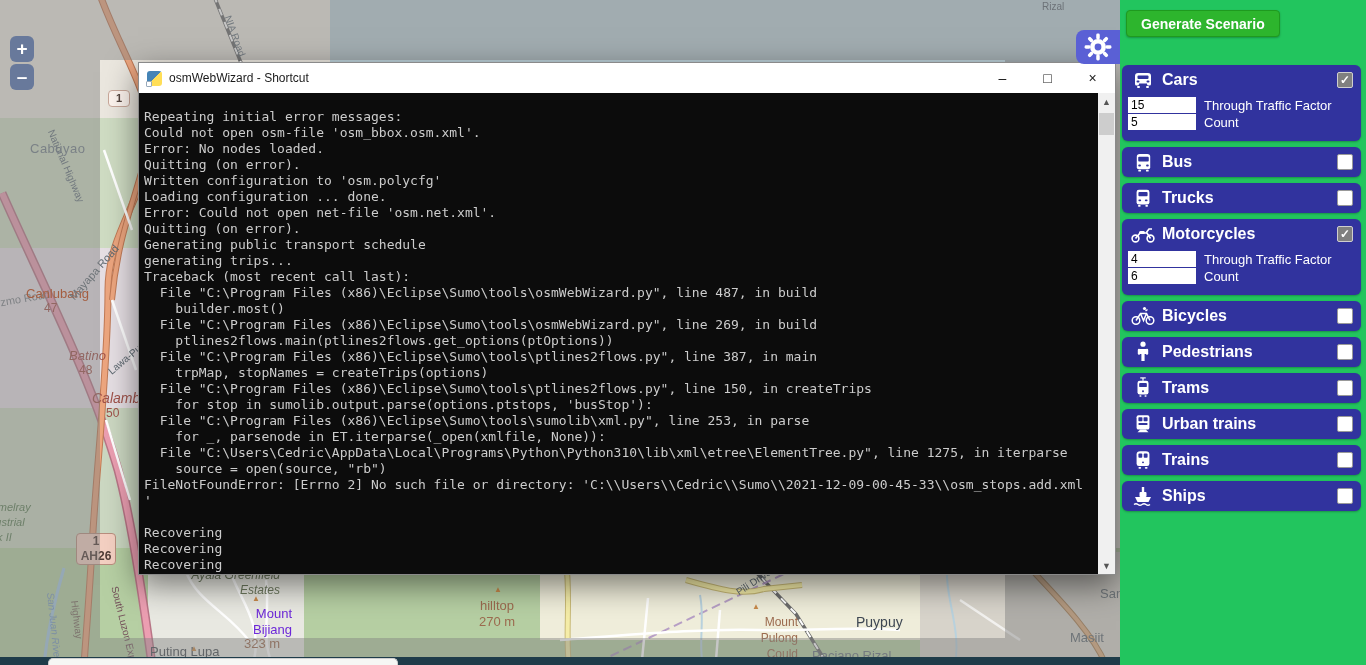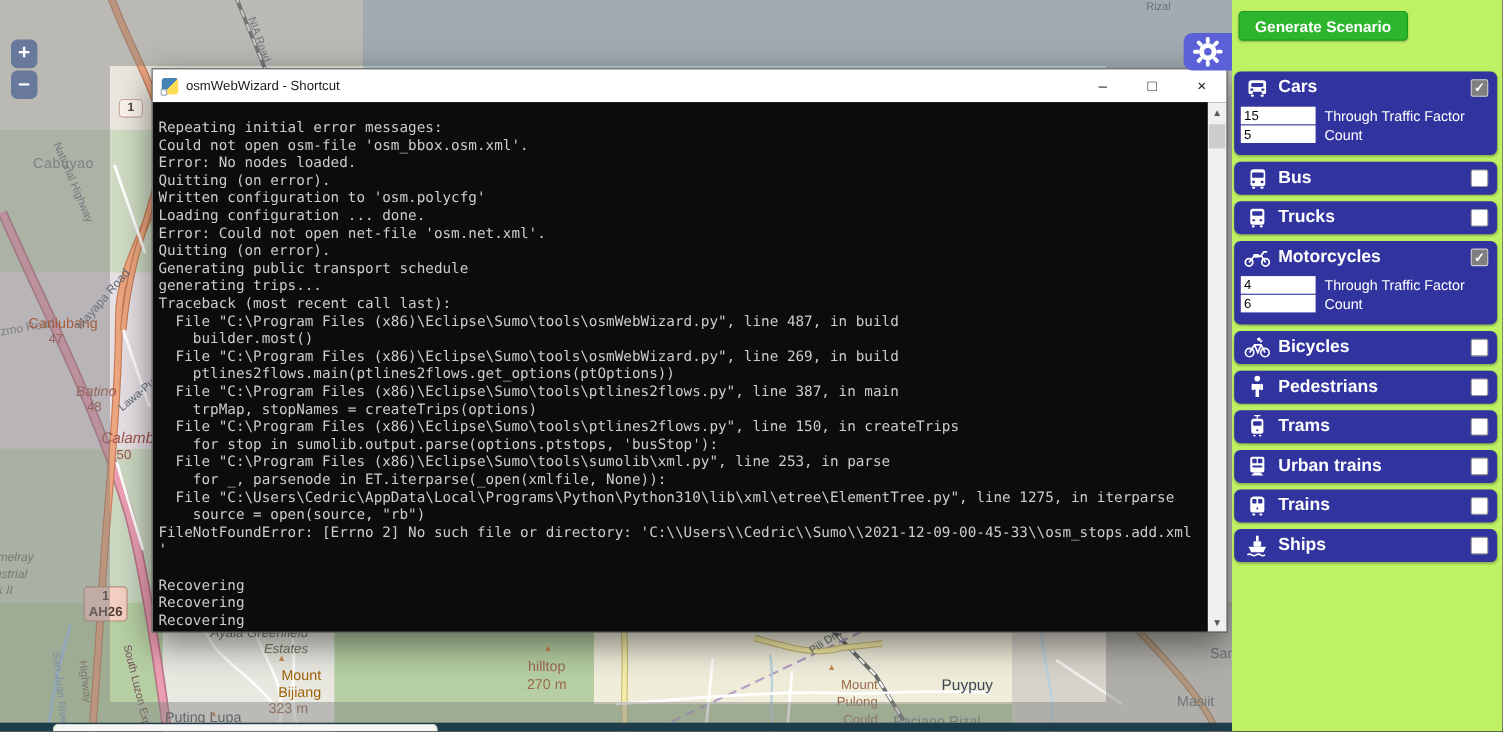--- a/index.html
+++ b/index.html
@@ -48,21 +48,21 @@
   .cscroll { position:absolute; right:0; top:30px; bottom:0; width:17px; background:#f0f0f0; }
   .cs-arrow { position:absolute; left:0; width:17px; height:17px; display:flex; align-items:center; justify-content:center;
               color:#555; font-size:9px; cursor:pointer; }
   .cs-thumb { position:absolute; left:1px; top:20px; width:15px; height:22px; background:#cdcdcd; cursor:pointer; }
 
   
   .gear-tab { position:absolute; left:1076px; top:30px; width:44px; height:34px; background:#5a60d5;
               border-radius:8px 0 0 8px; z-index:29; display:flex; align-items:center; justify-content:center; cursor:pointer; }
 
   
-  .sidebar { position:absolute; right:0; top:0; width:246px; height:665px; background:#bef264; z-index:30; }
+  .sidebar { position:absolute; right:0; top:0; width:246px; height:665px; background:#22c55e; z-index:30; }
   .gen-btn { position:absolute; left:6px; top:10px; height:27px; padding:0 14px; background:#2db52d;
              border:1px solid #1f9a1f; border-radius:4px; color:#fff; font-weight:bold; font-size:14px;
              display:flex; align-items:center; cursor:pointer; box-shadow:0 1px 2px rgba(0,0,0,.25); }
   .cards { position:absolute; left:2px; right:5px; top:65px; }
   .vcard { background:#31339e; border-radius:6px; margin-bottom:6px; box-shadow:0 1px 2px rgba(0,0,0,.25); }
   .vhead { display:flex; align-items:center; height:30px; padding:0 8px 0 6px; }
   .vicon { width:30px; display:flex; justify-content:center; align-items:center; }
   .vlabel { color:#fff; font-weight:bold; font-size:16px; margin-left:4px; }
   .vcheck { margin-left:auto; width:16px; height:16px; border-radius:2px; background:#fff; border:1px solid #999;
             display:flex; align-items:center; justify-content:center; cursor:pointer; font-size:12px; color:#fff; }
@@ -141,21 +141,21 @@
     <span class="map-label" style="left:69px;top:348px;font-size:13px;color:#a0524a;font-style:italic;">Batino</span>
     <span class="map-label" style="left:79px;top:363px;font-size:12px;color:#a0524a;">48</span>
     <span class="map-label" style="left:106px;top:368px;font-size:10px;color:#5f6a72;transform:rotate(-40deg);transform-origin:0 0;">Lawa-Pu</span>
     <span class="map-label" style="left:92px;top:390px;font-size:14px;color:#a0524a;font-style:italic;">Calamba</span>
     <span class="map-label" style="left:106px;top:406px;font-size:12px;color:#a0524a;">50</span>
     <span class="map-label wrapl" style="left:-20px;top:500px;width:62px;font-size:11px;font-style:italic;color:#5e7e56;line-height:15px;text-align:left;">Carmelray Industrial Park II</span>
     <span class="map-label" style="left:80px;top:600px;font-size:10px;color:#7c6b5f;transform:rotate(83deg);transform-origin:0 0;">Highway</span>
     <span class="map-label" style="left:120px;top:585px;font-size:10px;color:#74505a;transform:rotate(76deg);transform-origin:0 0;">South Luzon Expre</span>
     <span class="map-label" style="left:56px;top:592px;font-size:10px;font-style:italic;color:#7a9cc0;transform:rotate(84deg);transform-origin:0 0;">San Juan Rive</span>
     <span class="map-label wrapl" style="left:170px;top:568px;width:110px;font-size:12px;font-style:italic;color:#6e7a5f;line-height:15px;">Ayala Greenfield Estates</span>
-    <span class="map-label wrapl" style="left:236px;top:606px;width:56px;font-size:13px;color:#a16207;line-height:16px;">Mount Bijiang</span>
+    <span class="map-label wrapl" style="left:236px;top:606px;width:56px;font-size:13px;color:#6d28d9;line-height:16px;">Mount Bijiang</span>
     <span class="map-label" style="left:244px;top:636px;font-size:13px;color:#9c6b4f;">323 m</span>
     <span class="map-label" style="left:150px;top:644px;font-size:13px;color:#494f54;">Puting Lupa</span>
     <span class="map-label" style="left:480px;top:598px;font-size:13px;color:#9c6b4f;">hilltop</span>
     <span class="map-label" style="left:479px;top:614px;font-size:13px;color:#9c6b4f;">270 m</span>
     <span class="map-label" style="left:734px;top:588px;font-size:10px;color:#5f6a72;transform:rotate(-33deg);transform-origin:0 0;">Pili Drive</span>
     <span class="map-label wrapl" style="left:740px;top:614px;width:58px;font-size:12px;color:#9c6b4f;line-height:16px;">Mount Pulong Could</span>
     <span class="map-label" style="left:856px;top:614px;font-size:14px;color:#3f4854;">Puypuy</span>
     <span class="map-label" style="left:812px;top:648px;font-size:13px;color:#6b7680;">Paciano Rizal</span>
     <span class="map-label" style="left:1070px;top:630px;font-size:13px;color:#5f6a72;">Masiit</span>
     <span class="map-label" style="left:1100px;top:586px;font-size:13px;color:#5f6a72;">San</span>

